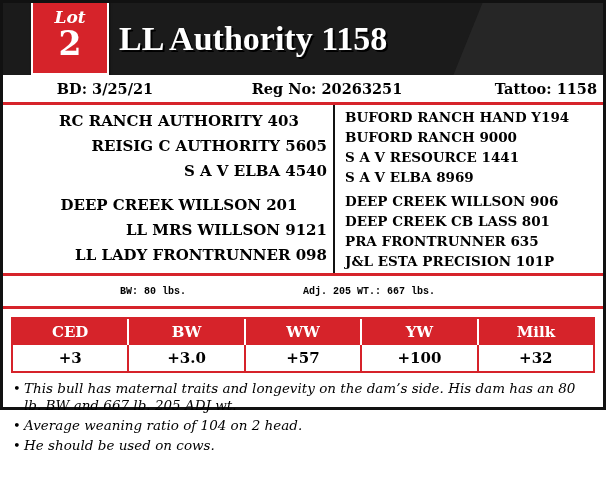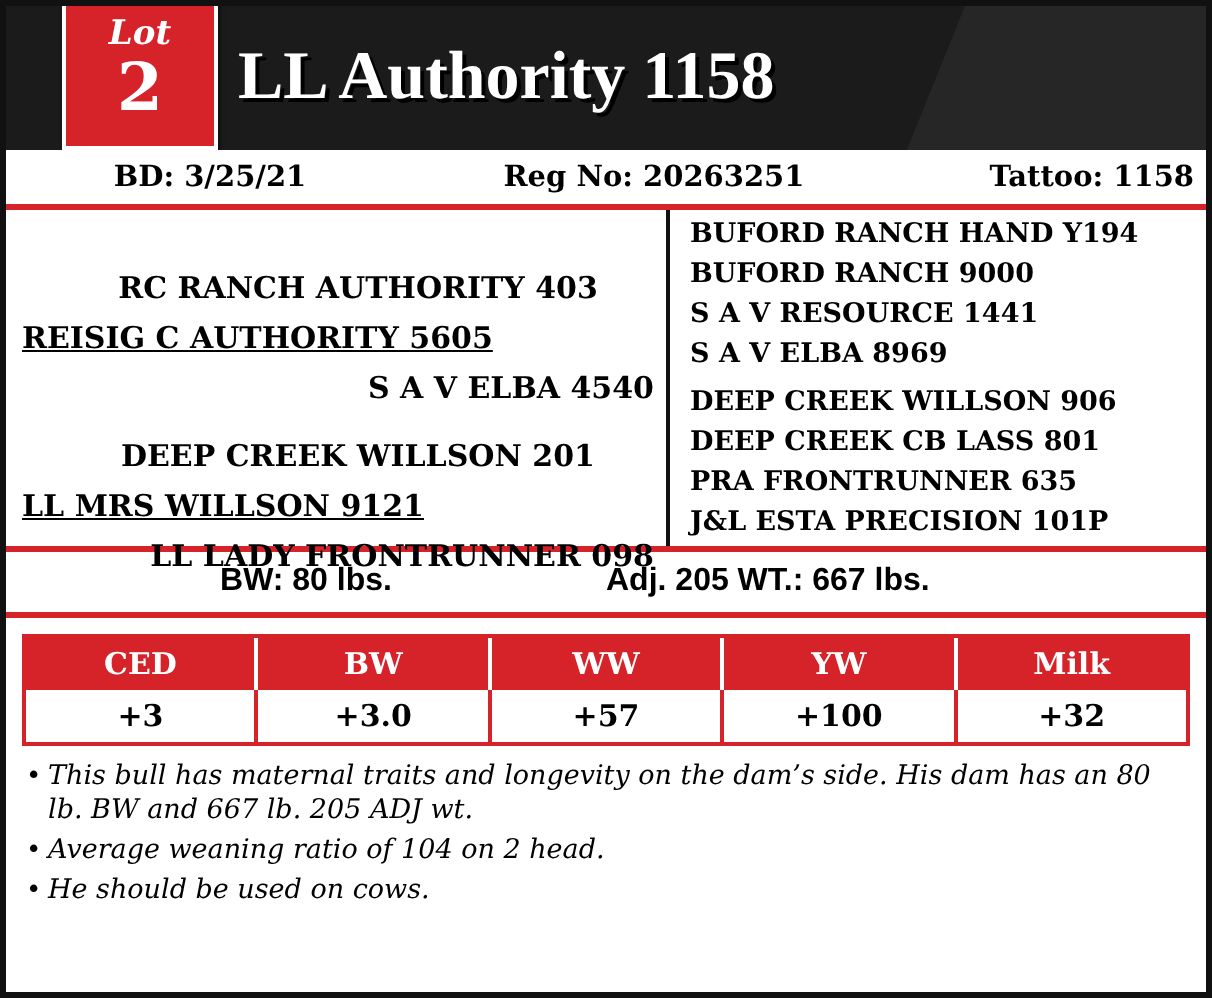--- a/index.html
+++ b/index.html
@@ -10,21 +10,21 @@
   body {
     width: 606px;
     height: 499px;
     font-family: "Liberation Sans", sans-serif;
     color: #000;
     overflow: hidden;
   }
   .card {
     position: relative;
     width: 606px;
-    height: 499px;
+    height: 410px;
     box-sizing: border-box;
     border: 3px solid #111111;
     background: #ffffff;
   }
 
   
   .header {
     position: relative;
     height: 72px;
     background: #1b1b1b;
@@ -129,42 +129,42 @@
     flex-direction: column;
     justify-content: center;
   }
   .ped-left .l1, .ped-left .l2, .ped-left .l3 {
     font-family: "DejaVu Serif", serif;
     font-weight: bold;
     font-size: 15px;
     white-space: nowrap;
     line-height: 25px;
   }
-  .ped-left .l1 { text-align: center; padding-left: 20px; margin-top: 23px; }
-  .ped-left .l2 { text-align: left; text-decoration: underline; }
+  .ped-left .l1 { text-align: center; padding-left: 20px; }
+  .ped-left .l2 { text-align: right; }
   .ped-left .l3 { text-align: right; padding-left: 20px; }
   .ped-right div {
     font-family: "DejaVu Serif", serif;
     font-weight: bold;
     font-size: 13.5px;
     line-height: 20px;
     white-space: nowrap;
   }
 
   
   .weights {
     display: flex;
     height: 30px;
     align-items: center;
     border-bottom: 3px solid #d6232a;
   }
   .weights div {
-    font-family: Liberation Sans, sans-serif;
-    font-weight: bold;
-    font-size: 16px;
+    font-family: Liberation Mono, monospace;
+    font-weight: bold;
+    font-size: 10px;
     white-space: nowrap;
   }
   .w-bw  { flex: 0 0 50%; text-align: center; }
   .w-adj { flex: 1; text-align: left; }
 
   
   .epd {
     margin: 8px 8px 0 8px;
     border: 2px solid #d6232a;
   }

